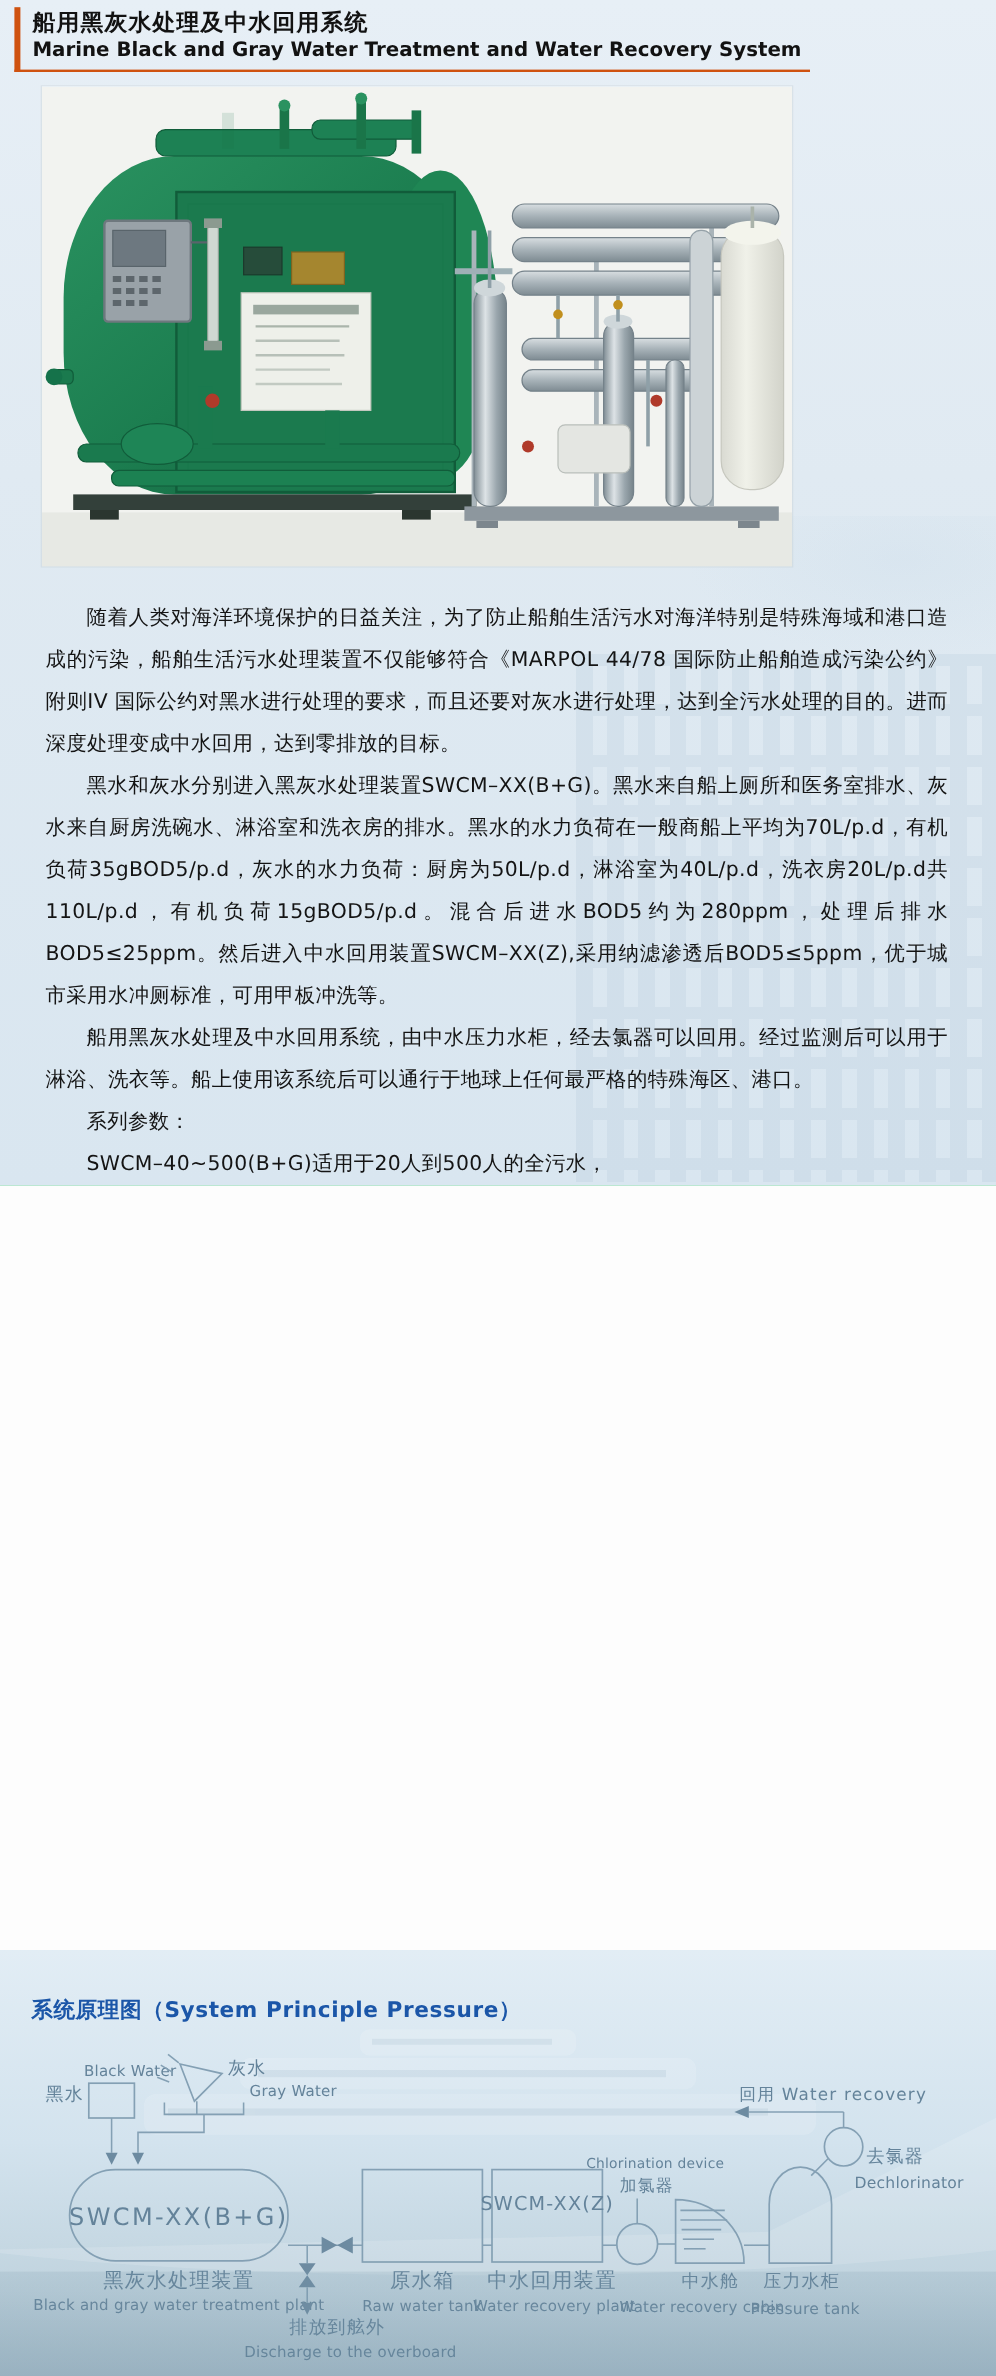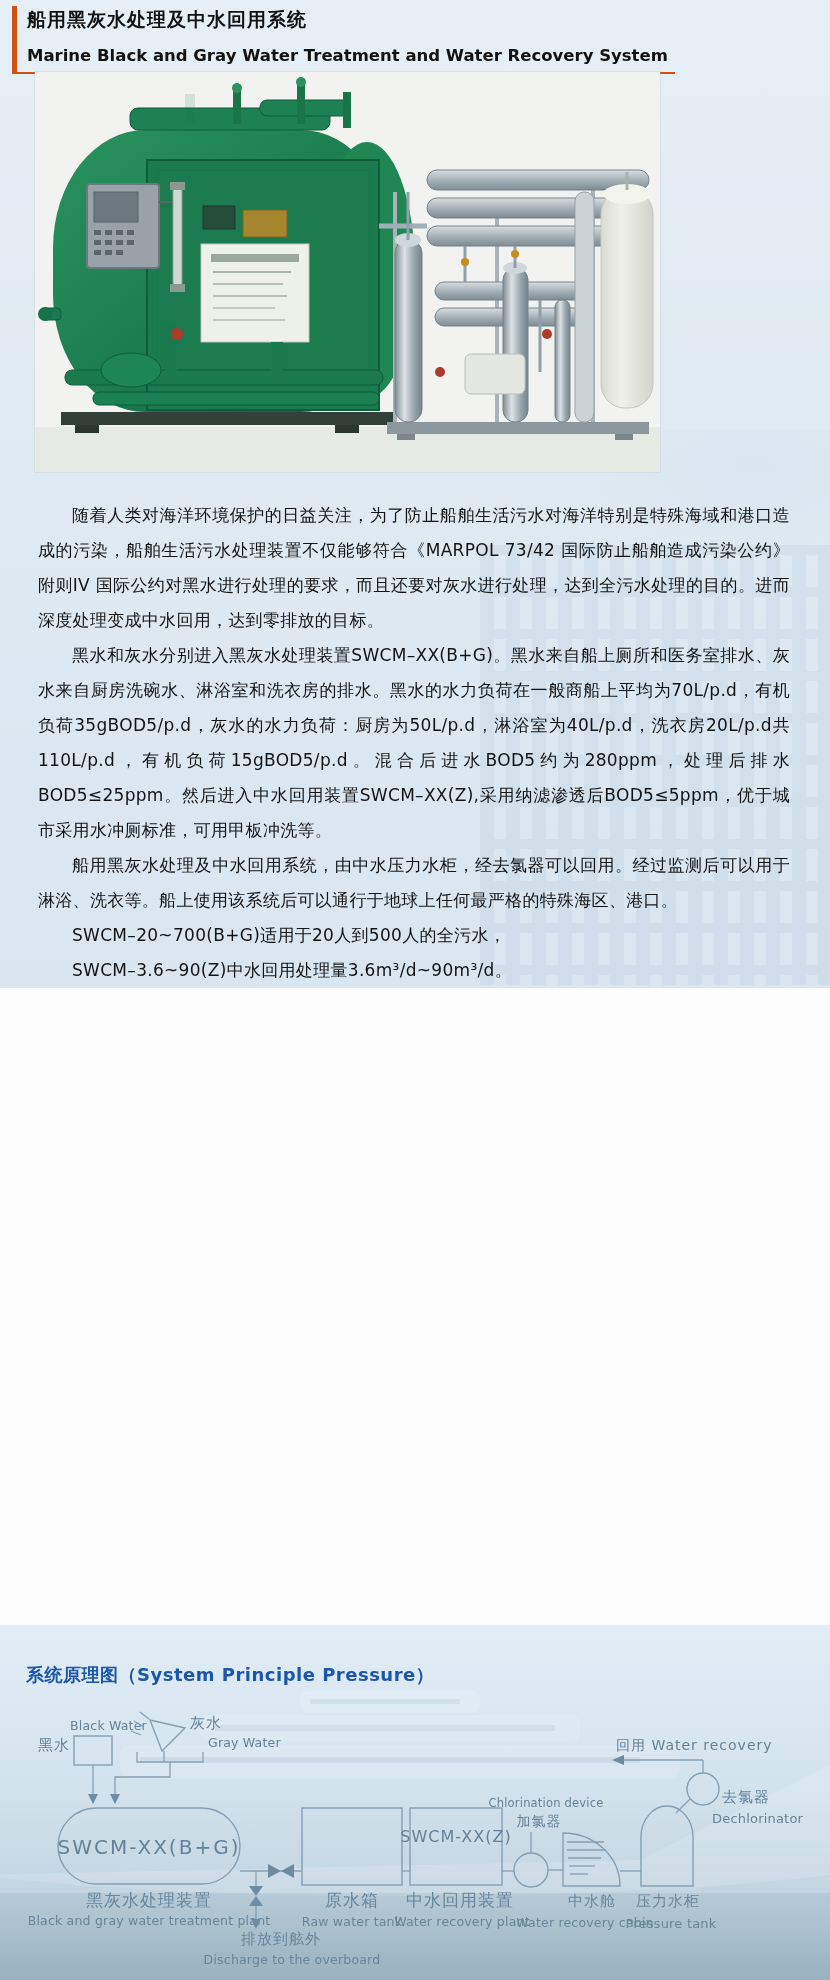--- a/index.html
+++ b/index.html
@@ -22,21 +22,21 @@
     pointer-events:none;}
   .wm-top2{position:absolute;right:0;top:430px;width:260px;height:120px;opacity:.18;
     background:radial-gradient(ellipse at 70% 30%,#bcd3e4 0%,transparent 70%);pointer-events:none;}
   .sea-band{position:absolute;left:0;top:1893px;width:830px;height:87px;
     background:linear-gradient(180deg,rgba(122,154,172,.18),rgba(104,138,158,.30));pointer-events:none;}
   
   .doc-header{position:absolute;left:12px;top:6px;width:648px;
     border-left:5px solid #cf5210;border-bottom:2px solid #cf5210;
     padding:2px 0 6px 10px;}
   .title-zh{font-size:19px;font-weight:bold;letter-spacing:1px;color:#121212;line-height:22px;}
-  .title-en{font-size:16.5px;font-weight:bold;color:#121212;line-height:20px;margin-top:16px;}
+  .title-en{font-size:16.5px;font-weight:bold;color:#121212;line-height:20px;margin-top:2px;}
   
   .photo{position:absolute;left:35px;top:72px;width:625px;height:400px;
     box-shadow:0 0 0 1px rgba(180,190,195,.25);}
   
   .zh-block{position:absolute;left:38px;top:498px;width:752px;
     font-size:17px;line-height:35px;text-align:justify;color:#141414;
     letter-spacing:.3px;font-weight:500;}
   .zh-block p{margin:0;text-indent:2em;}
   
   .principle-heading{position:absolute;left:26px;top:1663px;
@@ -193,24 +193,25 @@
 
         <g>
           <rect x="566" y="118" width="52" height="218" rx="24" fill="url(#gWhiteTank)" stroke="#c6c7be"></rect>
           <ellipse cx="592" cy="122" rx="24" ry="10" fill="#f3f4ec"></ellipse>
           <line x1="592" y1="100" x2="592" y2="118" stroke="#aab3aa" stroke-width="3"></line>
         </g>
       </g>
     </svg>
 
     <div class="zh-block">
-      <p>随着人类对海洋环境保护的日益关注，为了防止船舶生活污水对海洋特别是特殊海域和港口造成的污染，船舶生活污水处理装置不仅能够符合《MARPOL 73/42 国际防止船舶造成污染公约》附则IV 国际公约对黑水进行处理的要求，而且还要对灰水进行处理，达到全污水处理的目的。进而深度处理变成中水回用，达到零排放的目标。</p>
+      <p>随着人类对海洋环境保护的日益关注，为了防止船舶生活污水对海洋特别是特殊海域和港口造成的污染，船舶生活污水处理装置不仅能够符合《MARPOL 44/78 国际防止船舶造成污染公约》附则IV 国际公约对黑水进行处理的要求，而且还要对灰水进行处理，达到全污水处理的目的。进而深度处理变成中水回用，达到零排放的目标。</p>
       <p>黑水和灰水分别进入黑灰水处理装置SWCM–XX(B+G)。黑水来自船上厕所和医务室排水、灰水来自厨房洗碗水、淋浴室和洗衣房的排水。黑水的水力负荷在一般商船上平均为70L/p.d，有机负荷35gBOD5/p.d，灰水的水力负荷：厨房为50L/p.d，淋浴室为40L/p.d，洗衣房20L/p.d共110L/p.d，有机负荷15gBOD5/p.d。混合后进水BOD5约为280ppm，处理后排水BOD5≤25ppm。然后进入中水回用装置SWCM–XX(Z),采用纳滤渗透后BOD5≤5ppm，优于城市采用水冲厕标准，可用甲板冲洗等。</p>
       <p>船用黑灰水处理及中水回用系统，由中水压力水柜，经去氯器可以回用。经过监测后可以用于淋浴、洗衣等。船上使用该系统后可以通行于地球上任何最严格的特殊海区、港口。</p>
-      <p>SWCM–20~700(B+G)适用于20人到500人的全污水，</p>
+      <p>系列参数：</p>
+      <p>SWCM–40~500(B+G)适用于20人到500人的全污水，</p>
       <p>SWCM–3.6~90(Z)中水回用处理量3.6m³/d~90m³/d。</p>
     </div>
   </div>
 
   <div class="sec-en">
     
   </div>
 
   <div class="sec-bottom"></div>
 

